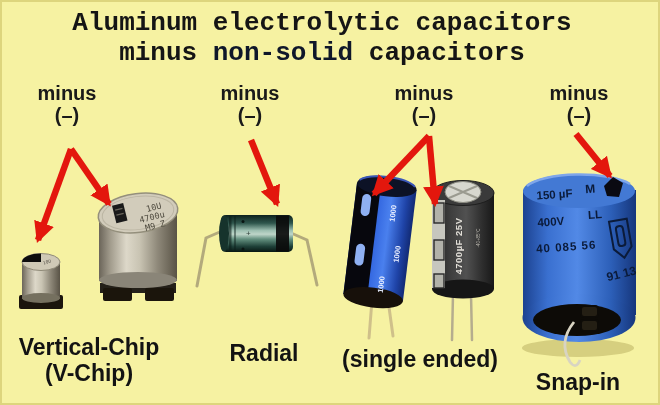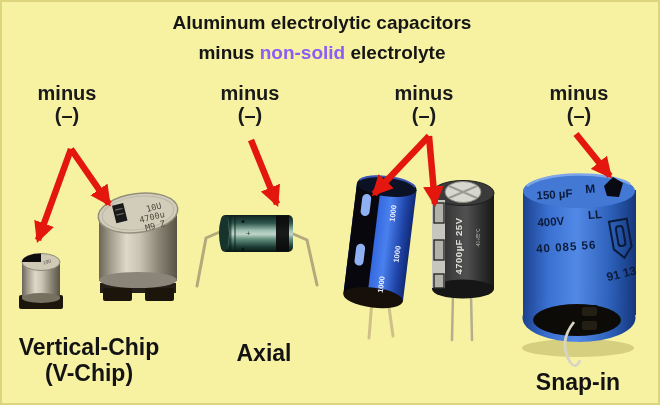--- a/index.html
+++ b/index.html
@@ -4,43 +4,44 @@
 <style>
   html,body{margin:0;padding:0;}
   body{font-family:"Liberation Sans",sans-serif;}
   #stage{
     position:relative;width:660px;height:405px;overflow:hidden;
     background:#f6f2a2;
     box-shadow:inset 0 0 0 2px #ddd57d;
   }
   .title{
     position:absolute;top:8px;left:0;width:644px;text-align:center;
-    font-weight:bold;font-size:19px;line-height:30px;color:#151515;
+    font-weight:bold;font-size:26px;line-height:30px;color:#151515;
     letter-spacing:0px;
-  }
-  .hl{color:#8b5cf6;}
+    font-family:Liberation Mono, monospace;
+  }
+  .hl{color:#0f172a;}
   .minus{
     position:absolute;top:82px;width:140px;text-align:center;
     font-weight:bold;font-size:20px;line-height:22px;color:#1a1a1a;
   }
   .caption{
     position:absolute;text-align:center;font-weight:bold;color:#131313;
     font-size:23px;line-height:26px;width:220px;
   }
   svg.art{position:absolute;left:0;top:0;pointer-events:none;}
   .mono{font-family:"DejaVu Sans Mono",monospace;}
 </style>
 </head>
 <body>
 
 <div id="stage">
 
   <div class="title">
     <div>Aluminum electrolytic capacitors</div>
-    <div><span>minus </span><span class="hl">non-solid</span><span> electrolyte</span></div>
+    <div><span>minus </span><span class="hl">non-solid</span><span> capacitors</span></div>
   </div>
 
   <div class="minus" style="left:-3px;">
     <div>minus</div>
     <div>(–)</div>
   </div>
   <div class="minus" style="left:180px;">
     <div>minus</div>
     <div>(–)</div>
   </div>
@@ -208,21 +209,22 @@
       <line x1="429" y1="136" x2="435" y2="204" marker-end="url(#ah)"></line>
       <line x1="576" y1="134" x2="610" y2="176" marker-end="url(#ah)"></line>
     </g>
   </svg>
 
   <div class="caption" style="left:-21px;top:334px;">
     <div>Vertical-Chip</div>
     <div>(V-Chip)</div>
   </div>
   <div class="caption" style="left:154px;top:340px;">
-    <div>Axial</div>
+    <div>Radial</div>
   </div>
   <div class="caption" style="left:310px;top:346px;">
+    <div>(single ended)</div>
   </div>
   <div class="caption" style="left:468px;top:369px;">
     <div>Snap-in</div>
   </div>
 
 </div>
 
 </body></html>

